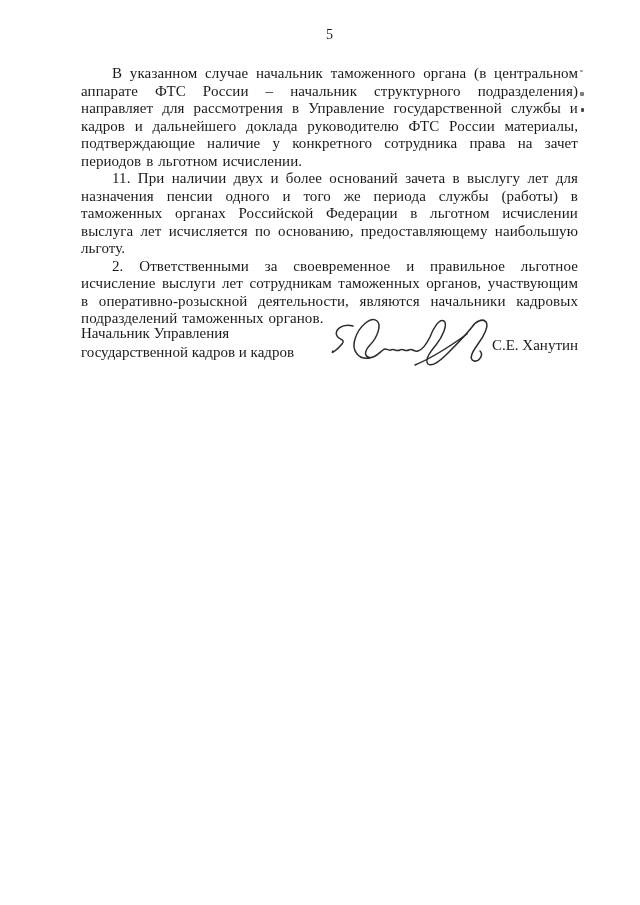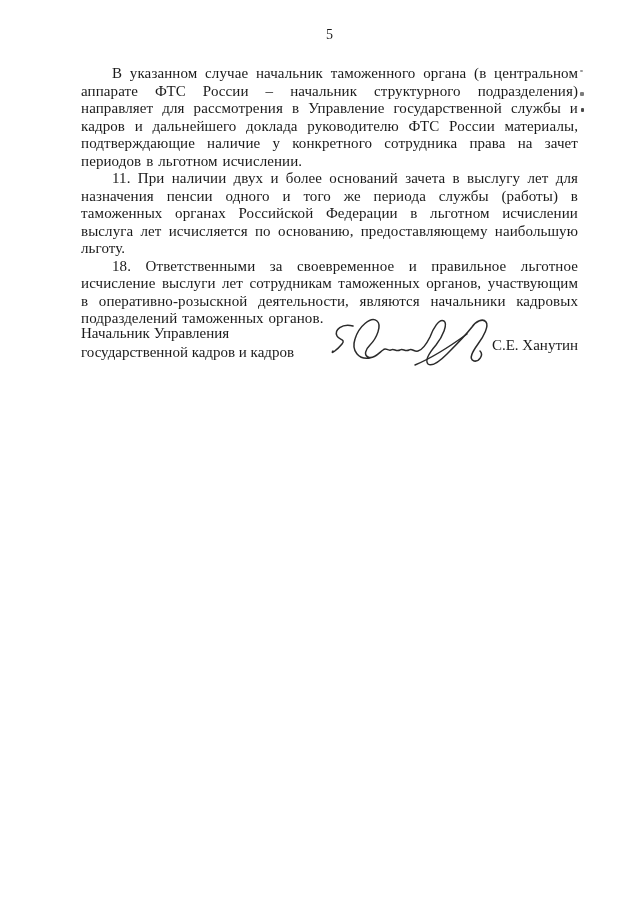--- a/index.html
+++ b/index.html
@@ -77,21 +77,21 @@
 </head>
 <body>
 
 <div class="page">
 
   <div class="pagenum">5</div>
 
   <div class="doc-body">
     <p>В указанном случае начальник таможенного органа (в центральном аппарате ФТС России – начальник структурного подразделения) направляет для рассмотрения в Управление государственной службы и кадров и дальнейшего доклада руководителю ФТС России материалы, подтверждающие наличие у конкретного сотрудника права на зачет периодов в льготном исчислении.</p>
     <p>11. При наличии двух и более оснований зачета в выслугу лет для назначения пенсии одного и того же периода службы (работы) в таможенных органах Российской Федерации в льготном исчислении выслуга лет исчисляется по основанию, предоставляющему наибольшую льготу.</p>
-    <p>18. Ответственными за своевременное и правильное льготное исчисление выслуги лет сотрудникам таможенных органов, участвующим в оперативно-розыскной деятельности, являются начальники кадровых подразделений таможенных органов.</p>
+    <p>2. Ответственными за своевременное и правильное льготное исчисление выслуги лет сотрудникам таможенных органов, участвующим в оперативно-розыскной деятельности, являются начальники кадровых подразделений таможенных органов.</p>
   </div>
 
   <div class="sigblock">
     <div class="sigtitle">
       <div>Начальник Управления</div>
       <div>государственной кадров и кадров</div>
     </div>
 
     <svg class="sigscrawl" viewBox="0 0 166 58" xmlns="http://www.w3.org/2000/svg">
       <g fill="none" stroke="#2b2b2b" stroke-width="1.5" stroke-linecap="round" stroke-linejoin="round">

